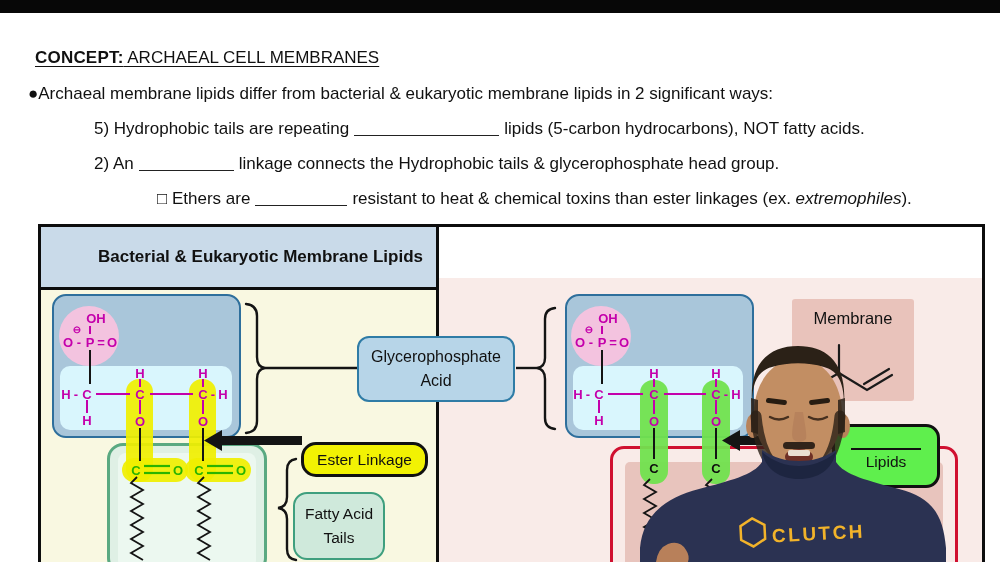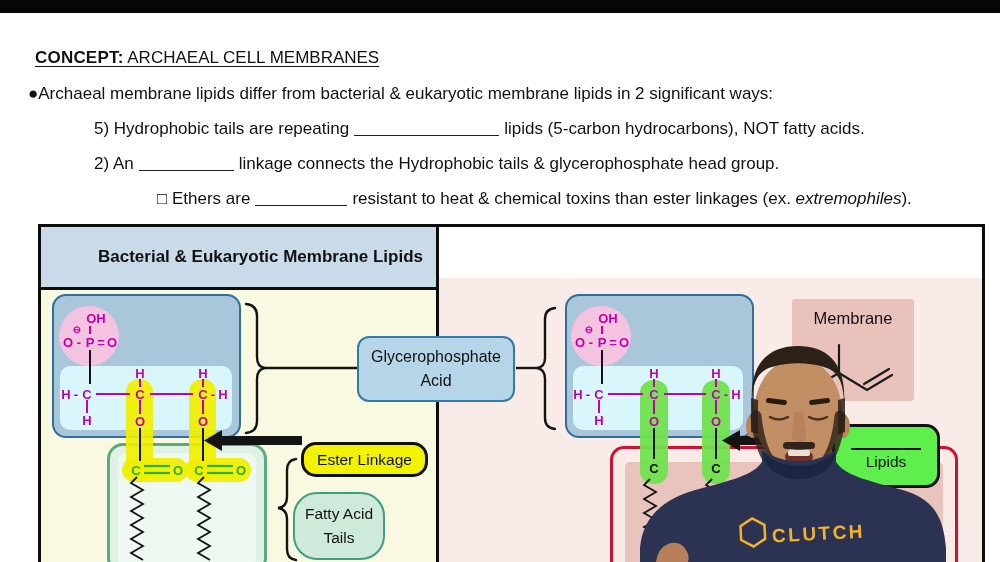--- a/index.html
+++ b/index.html
@@ -42,21 +42,21 @@
 
   
   .hl{border-radius:13px;z-index:5;}
   .hl-y{background:#f0ef00;opacity:.92;}
   .hl-g{background:#71e14e;opacity:.95;}
 
   
   .lblbox{display:flex;flex-direction:column;align-items:center;justify-content:center;box-sizing:border-box;z-index:8;color:#111;}
   .headbox{left:357px;top:336px;width:158px;height:66px;background:#b7d5e8;border:2.5px solid #2f7ca6;border-radius:12px;font-size:16px;line-height:1.5;}
   .esterbox{left:301px;top:426px;width:127px;height:35px;background:#f2f203;border:3px solid #111;border-radius:15px;font-size:15.5px;margin-top:16px;}
-  .fattybox{left:293px;top:492px;width:92px;height:68px;background:#cfe9db;border:2.5px solid #3f9f7e;border-radius:24px;font-size:15.5px;line-height:1.55;}
+  .fattybox{left:293px;top:492px;width:92px;height:68px;background:#cfe9db;border:2.5px solid #3f9f7e;border-radius:14px;font-size:15.5px;line-height:1.55;}
   .isobox{left:792px;top:299px;width:122px;height:102px;background:#e9c3bb;border-radius:3px;z-index:4;justify-content:flex-start;padding-top:10px;font-size:16.5px;}
   .linkbox{left:832px;top:424px;width:108px;height:64px;background:#5fef4d;border:3px solid #111;border-radius:14px;font-size:15.5px;}
   .linkbox .bar{width:70px;border-top:2.5px solid #111;margin:6px 0 3px;}
 
   
   .atoms{left:0;top:0;width:1000px;height:562px;z-index:7;pointer-events:none;}
   .atom{position:absolute;transform:translate(-50%,-50%);font-weight:bold;font-size:13px;line-height:1;}
   .atom.m{color:#c400ab;} .atom.g{color:#2ab400;} .atom.k{color:#0d0d0d;}
 
   .decor{left:0;top:0;z-index:6;pointer-events:none;}

